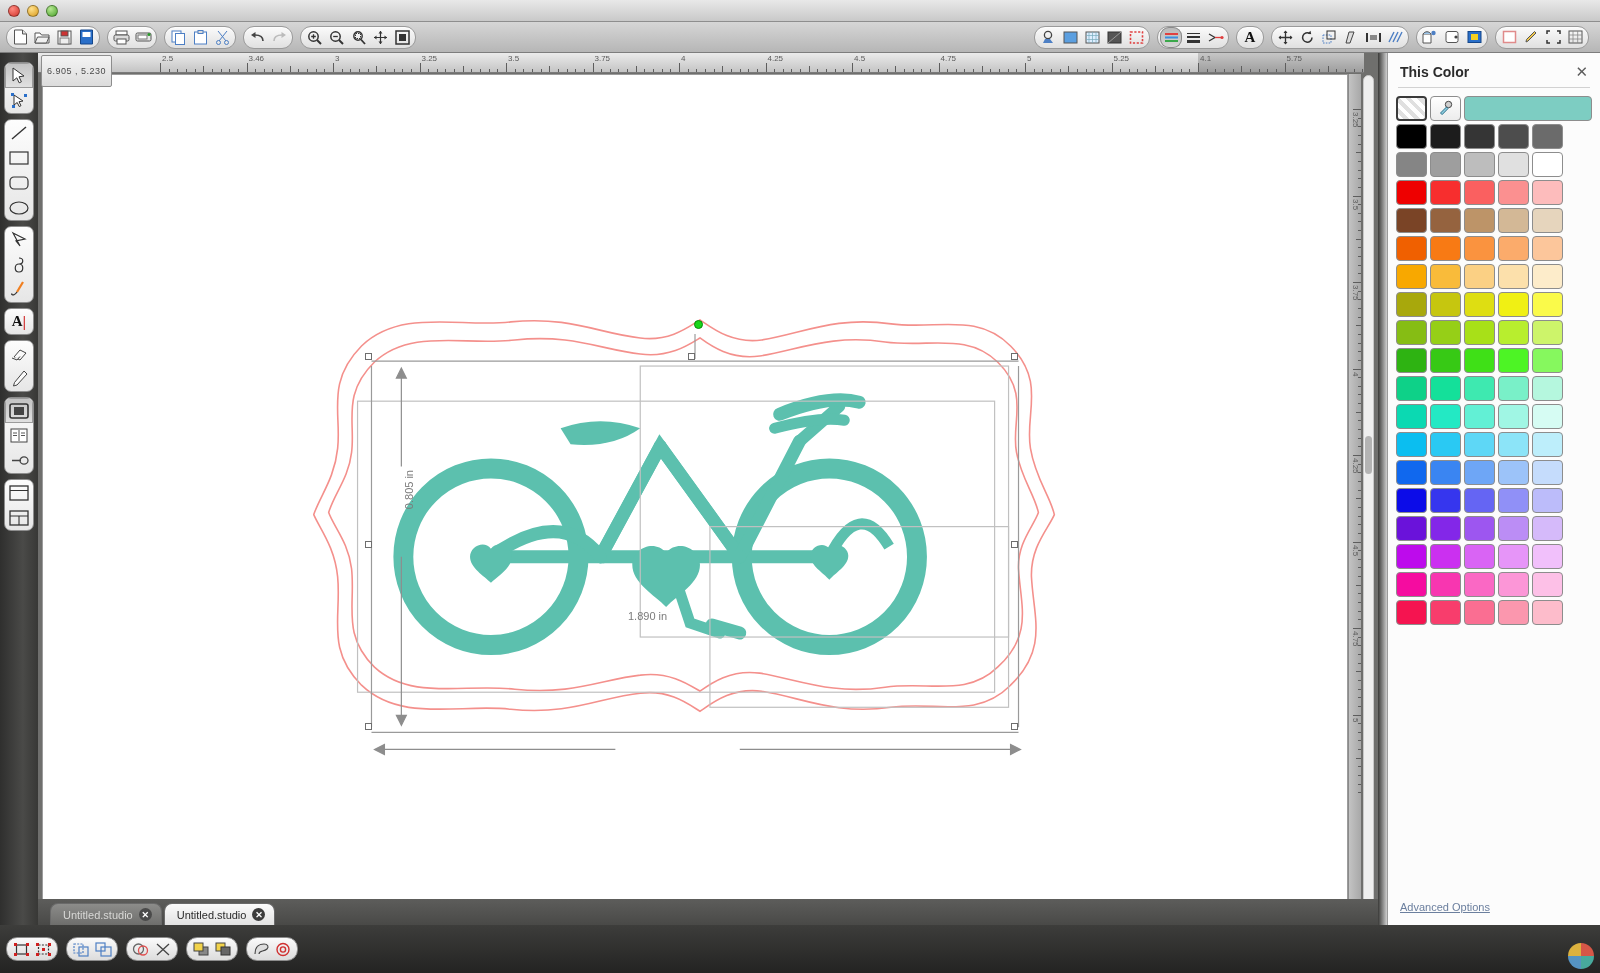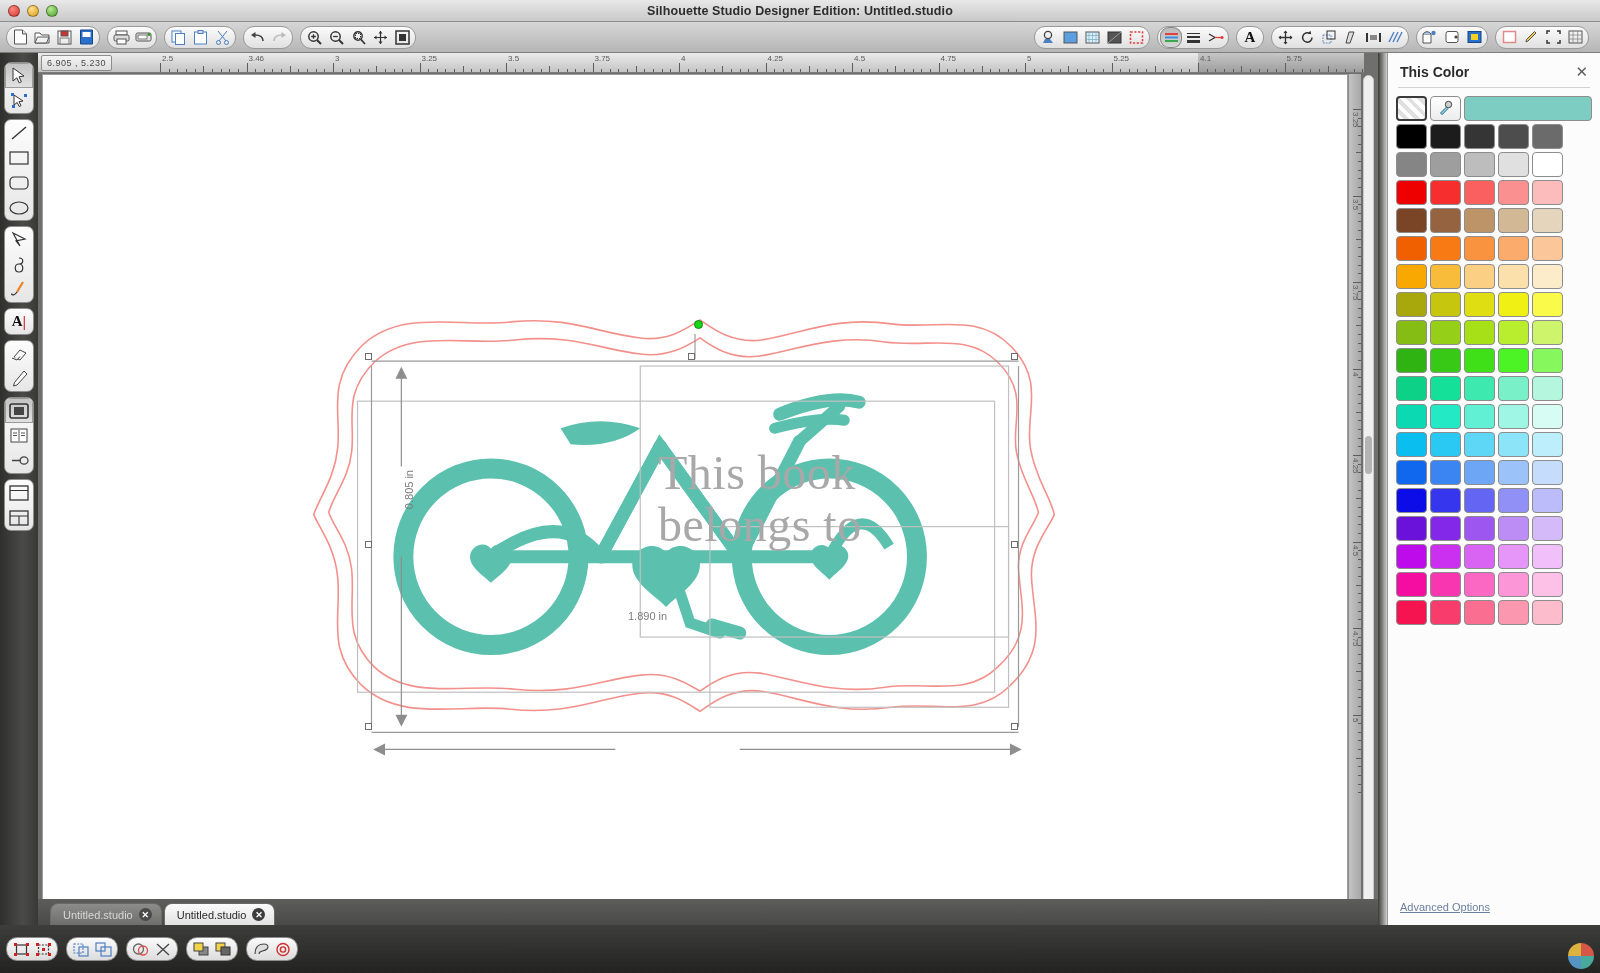--- a/index.html
+++ b/index.html
@@ -90,21 +90,21 @@
     border-bottom: 1px solid #7a7a7a;
     overflow: hidden;
   }
   #hruler .lit { position: absolute; top: 0; bottom: 0; background: linear-gradient(to bottom,#ebebeb,#c4c4c4); }
   .tick { position: absolute; bottom: 0; width: 1px; background: #5d5d5d; }
   .tlabel { position: absolute; top: 1px; font-size: 8px; color: #5a5a5a; transform: translateX(2px); }
   #coordbox {
     position: absolute; left: 3px; top: 2px; z-index: 6;
     background: linear-gradient(to bottom,#f4f4f4,#dcdcdc);
     border: 1px solid #8d8d8d; border-radius: 2px;
-    font-size: 9px; color: #4a4a4a; padding: 2px 5px;
+    font-size: 9px; color: #4a4a4a; padding: 10px 5px;
     letter-spacing: .5px;
   }
   #sheet {
     position: absolute; left: 4px; top: 21px; right: 30px; bottom: 16px;
     background: #ffffff;
     border: 1px solid #9c9c9c;
     overflow: hidden;
   }
   #vscroll {
     position: absolute; right: 4px; top: 22px; bottom: 18px; width: 11px;
@@ -235,21 +235,20 @@
 </style>
 </head>
 <body>
 
 <div id="titlebar">
   <div class="traffic">
     <div class="tl red"></div>
     <div class="tl yellow"></div>
     <div class="tl green"></div>
   </div>
-  <div class="title">Silhouette Studio Designer Edition: Untitled.studio</div>
 </div>
 
 <div id="toolbar">
 
   <div class="tgroup">
     <div class="tbtn">
       <svg width="15" height="16" viewBox="0 0 15 16">
           <path d="M1.5 1h8l4 4v10h-12z" fill="#fff" stroke="#555"></path>
           <path d="M9.5 1v4h4" fill="#e3e3e3" stroke="#555"></path>
         </svg>
@@ -874,22 +873,20 @@
 
       <g stroke="#9a9a9a" stroke-width="1.2" fill="none">
         <line x1="330" y1="285" x2="980" y2="285"></line>
         <line x1="330" y1="655" x2="980" y2="655"></line>
         <line x1="330" y1="290" x2="330" y2="650"></line>
         <line x1="980" y1="290" x2="980" y2="650"></line>
         <line x1="655" y1="258" x2="655" y2="283"></line>
       </g>
     </svg>
 
-    <div class="textline" style="left:615px; top:370px; font-size:48px; letter-spacing:.5px;">This book</div>
-    <div class="textline" style="left:615px; top:422px; font-size:48px; letter-spacing:.5px;">belongs to</div>
 
     <div class="dimlabel" style="left:360px; top:395px; writing-mode:vertical-rl; transform:rotate(180deg);">0.805 in</div>
     <div class="dimlabel" style="left:585px; top:535px;">1.890 in</div>
 
     <svg style="position:absolute;left:0;top:0;width:100%;height:100%;pointer-events:none" viewBox="0 0 1310 830" preserveAspectRatio="none">
       <g stroke="#8d8d8d" stroke-width="1.2" fill="#8d8d8d">
         <line x1="360" y1="300" x2="360" y2="390"></line>
         <line x1="360" y1="480" x2="360" y2="640"></line>
         <path d="M360 292l-5 10h10z"></path>
         <path d="M360 648l-5 -10h10z"></path>

